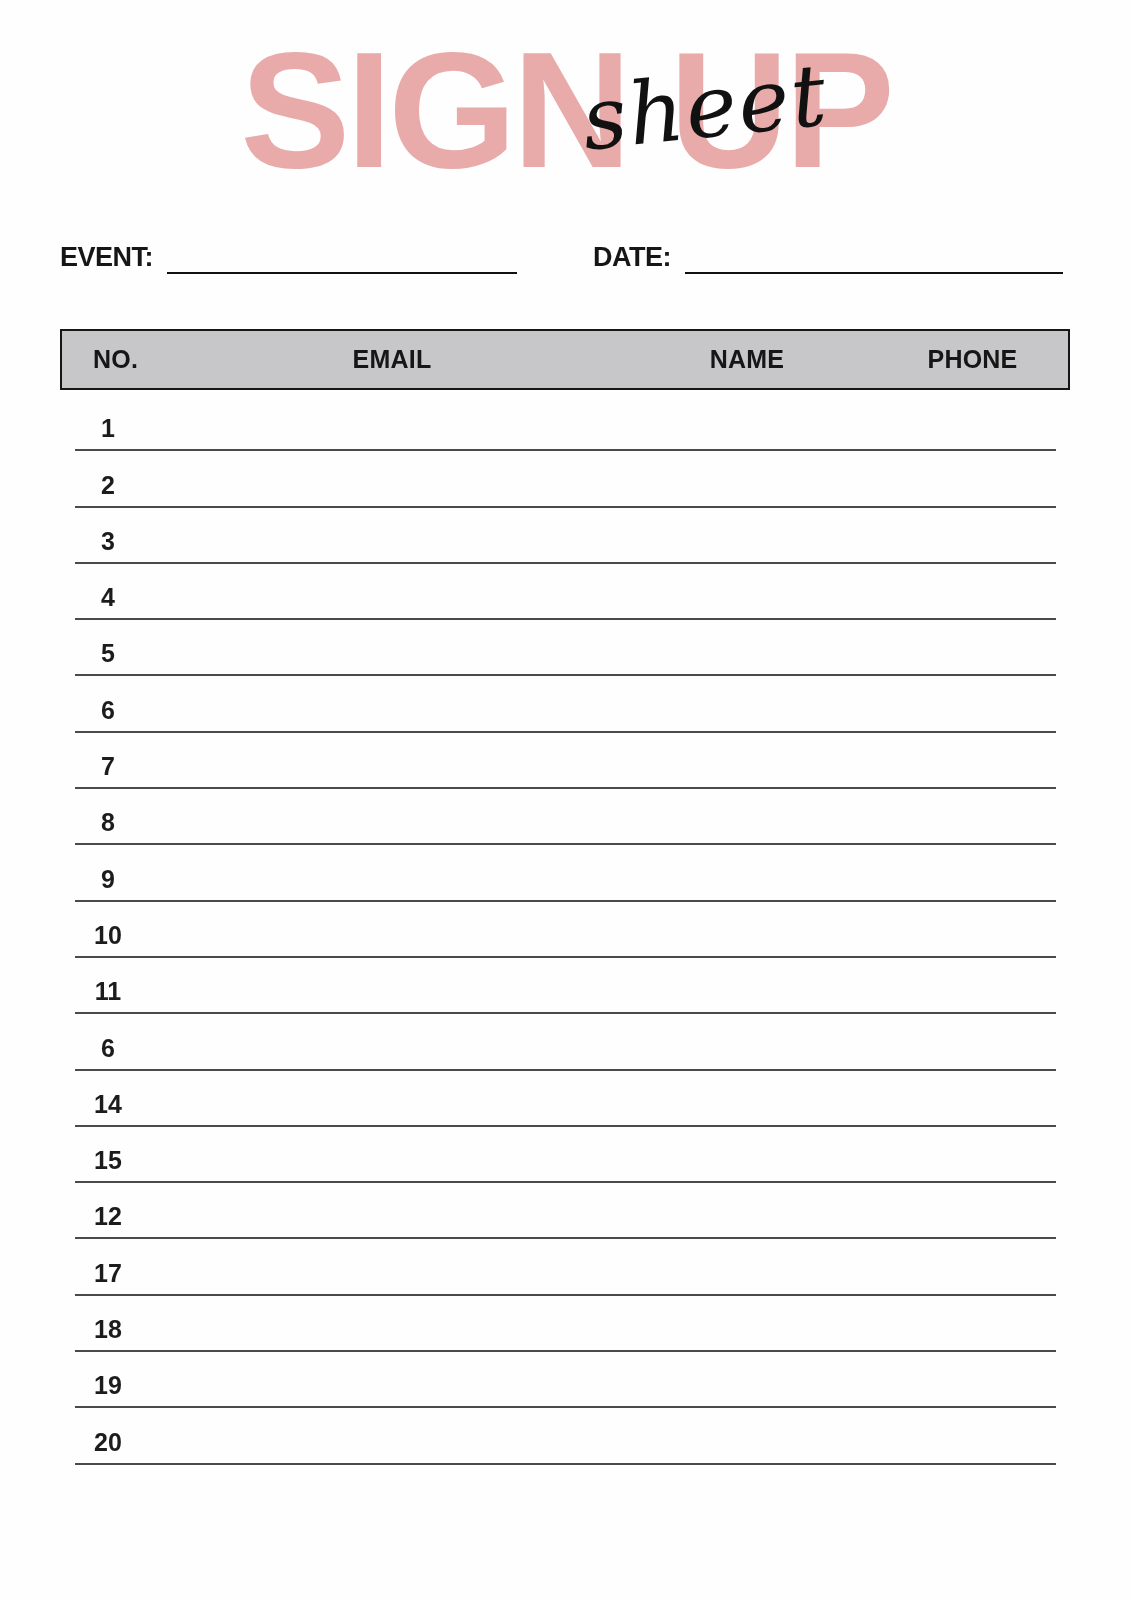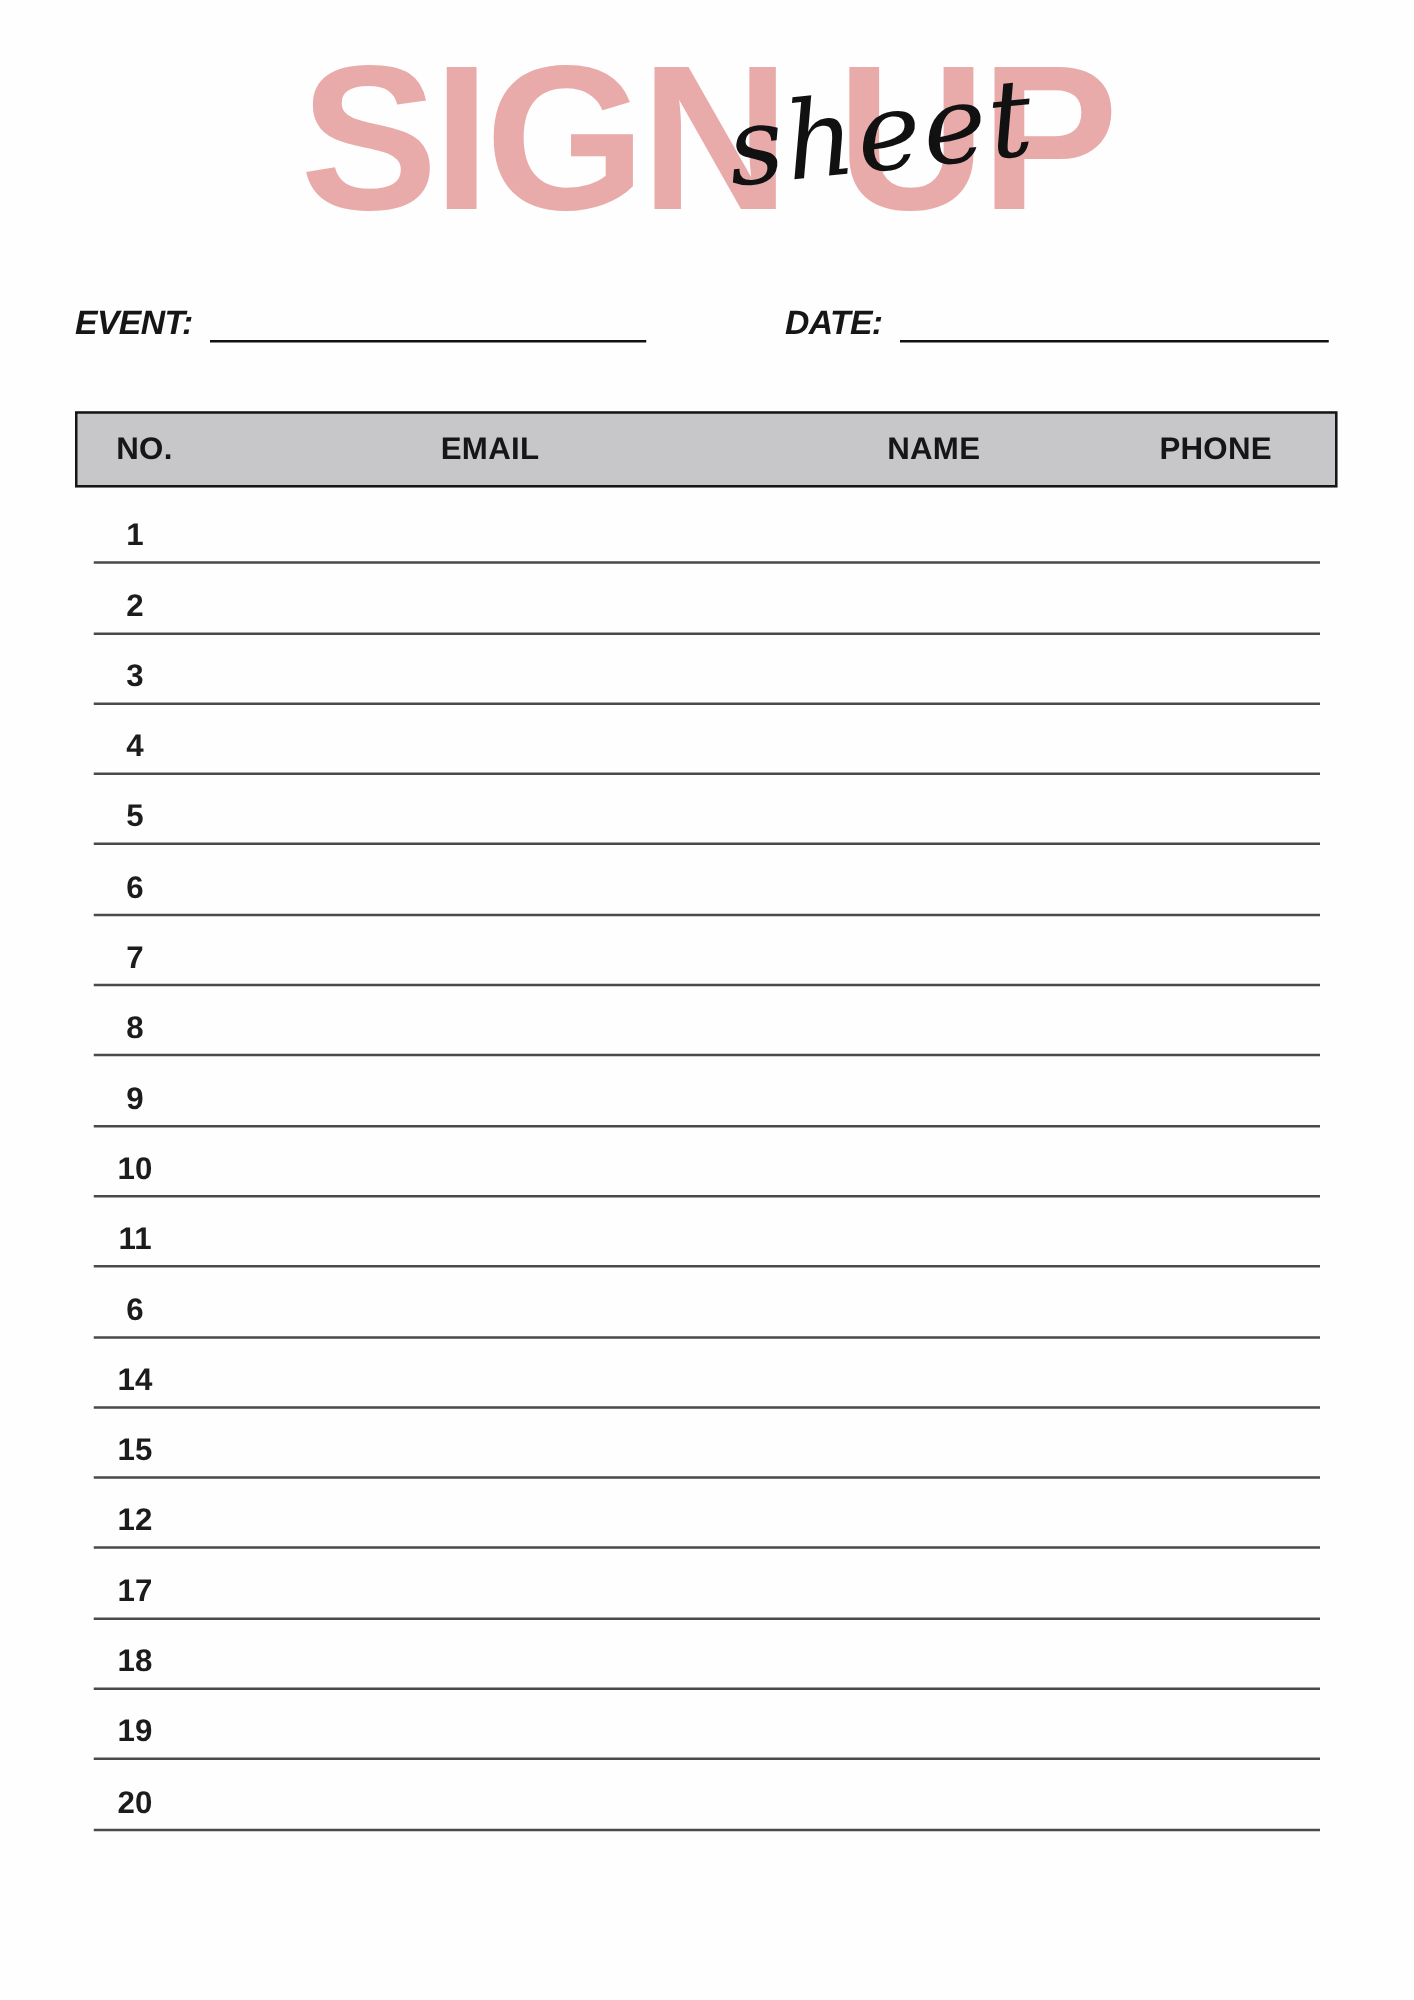--- a/index.html
+++ b/index.html
@@ -46,23 +46,23 @@
     transform:rotate(-6deg);
     letter-spacing:2px;
   }
 
   
   .meta-row{
     display:flex;
     margin:17px 68px 0 60px;
     align-items:flex-end;
   }
-  .field{display:flex;align-items:flex-end;font-style:italic;}
+  .field{display:flex;align-items:center;}
   .field-event{width:457px;}
-  .field-date{flex:1;margin-left:111px;}
+  .field-date{flex:1;margin-left:76px;}
   .field-label{
     font-weight:bold;
     font-size:27px;
     letter-spacing:-0.5px;
     line-height:1.1;
     padding-right:14px;
     white-space:nowrap;
   }
   .field-line{
     flex:1;

